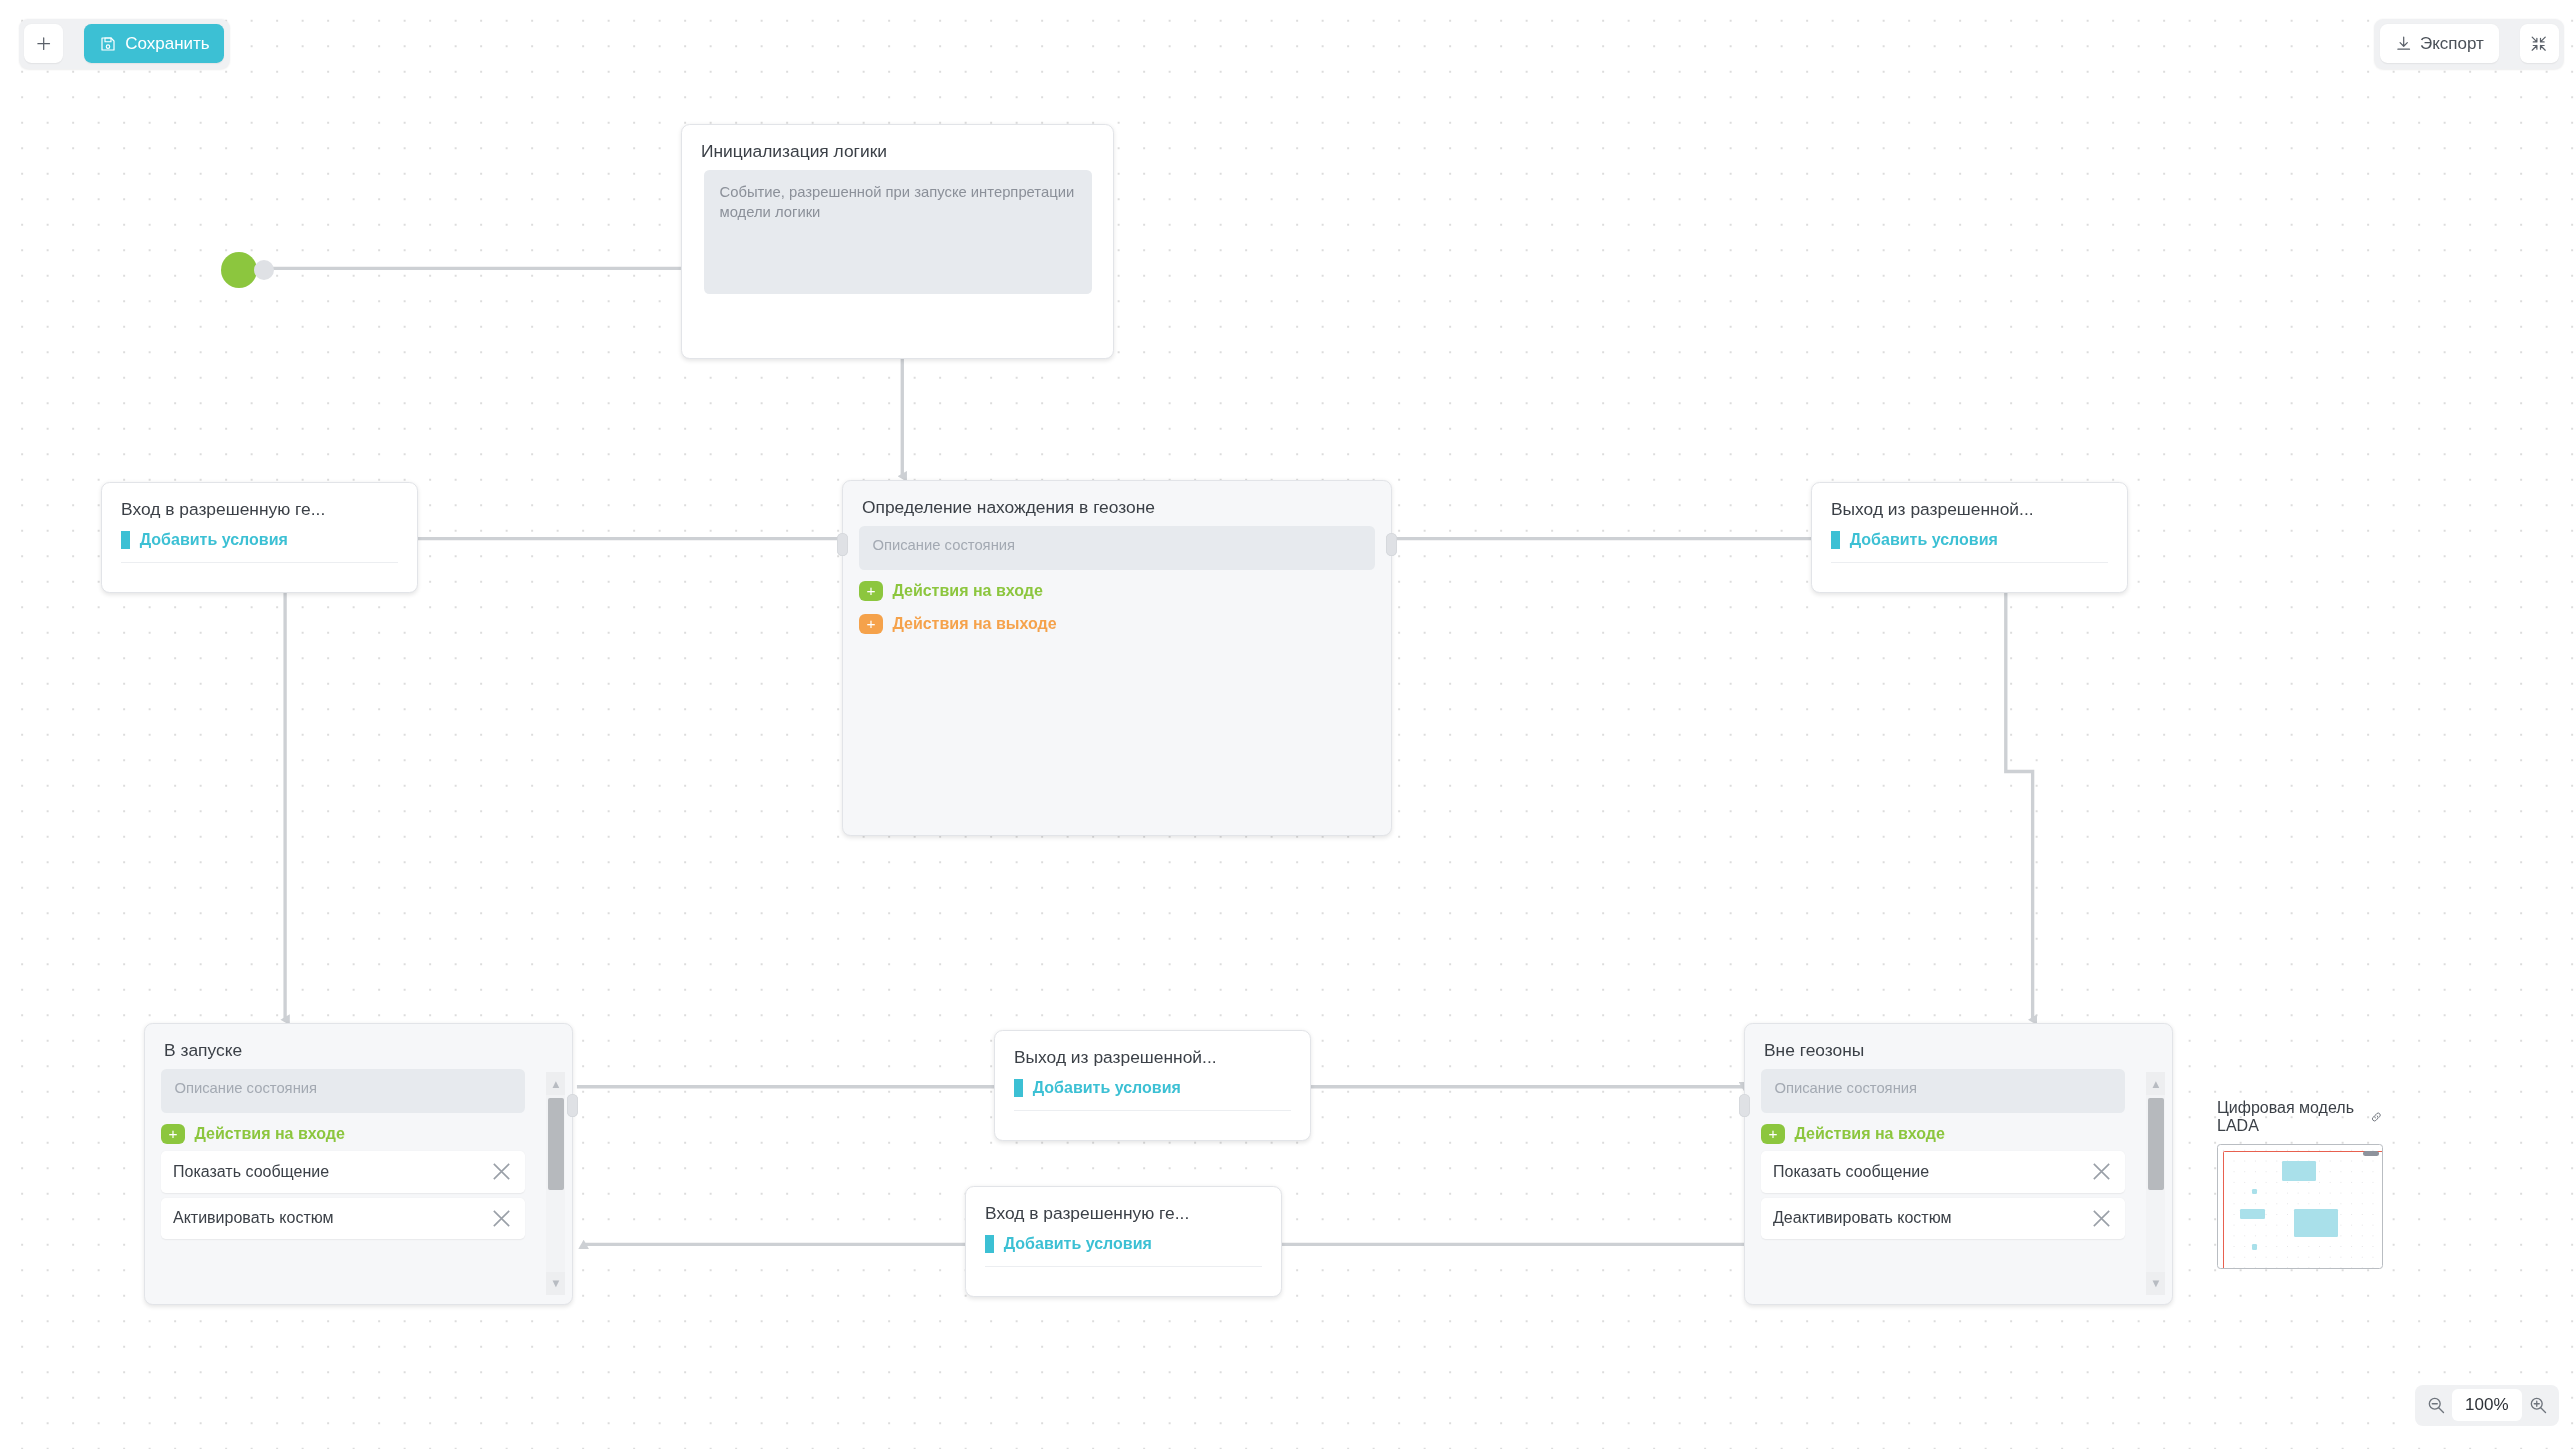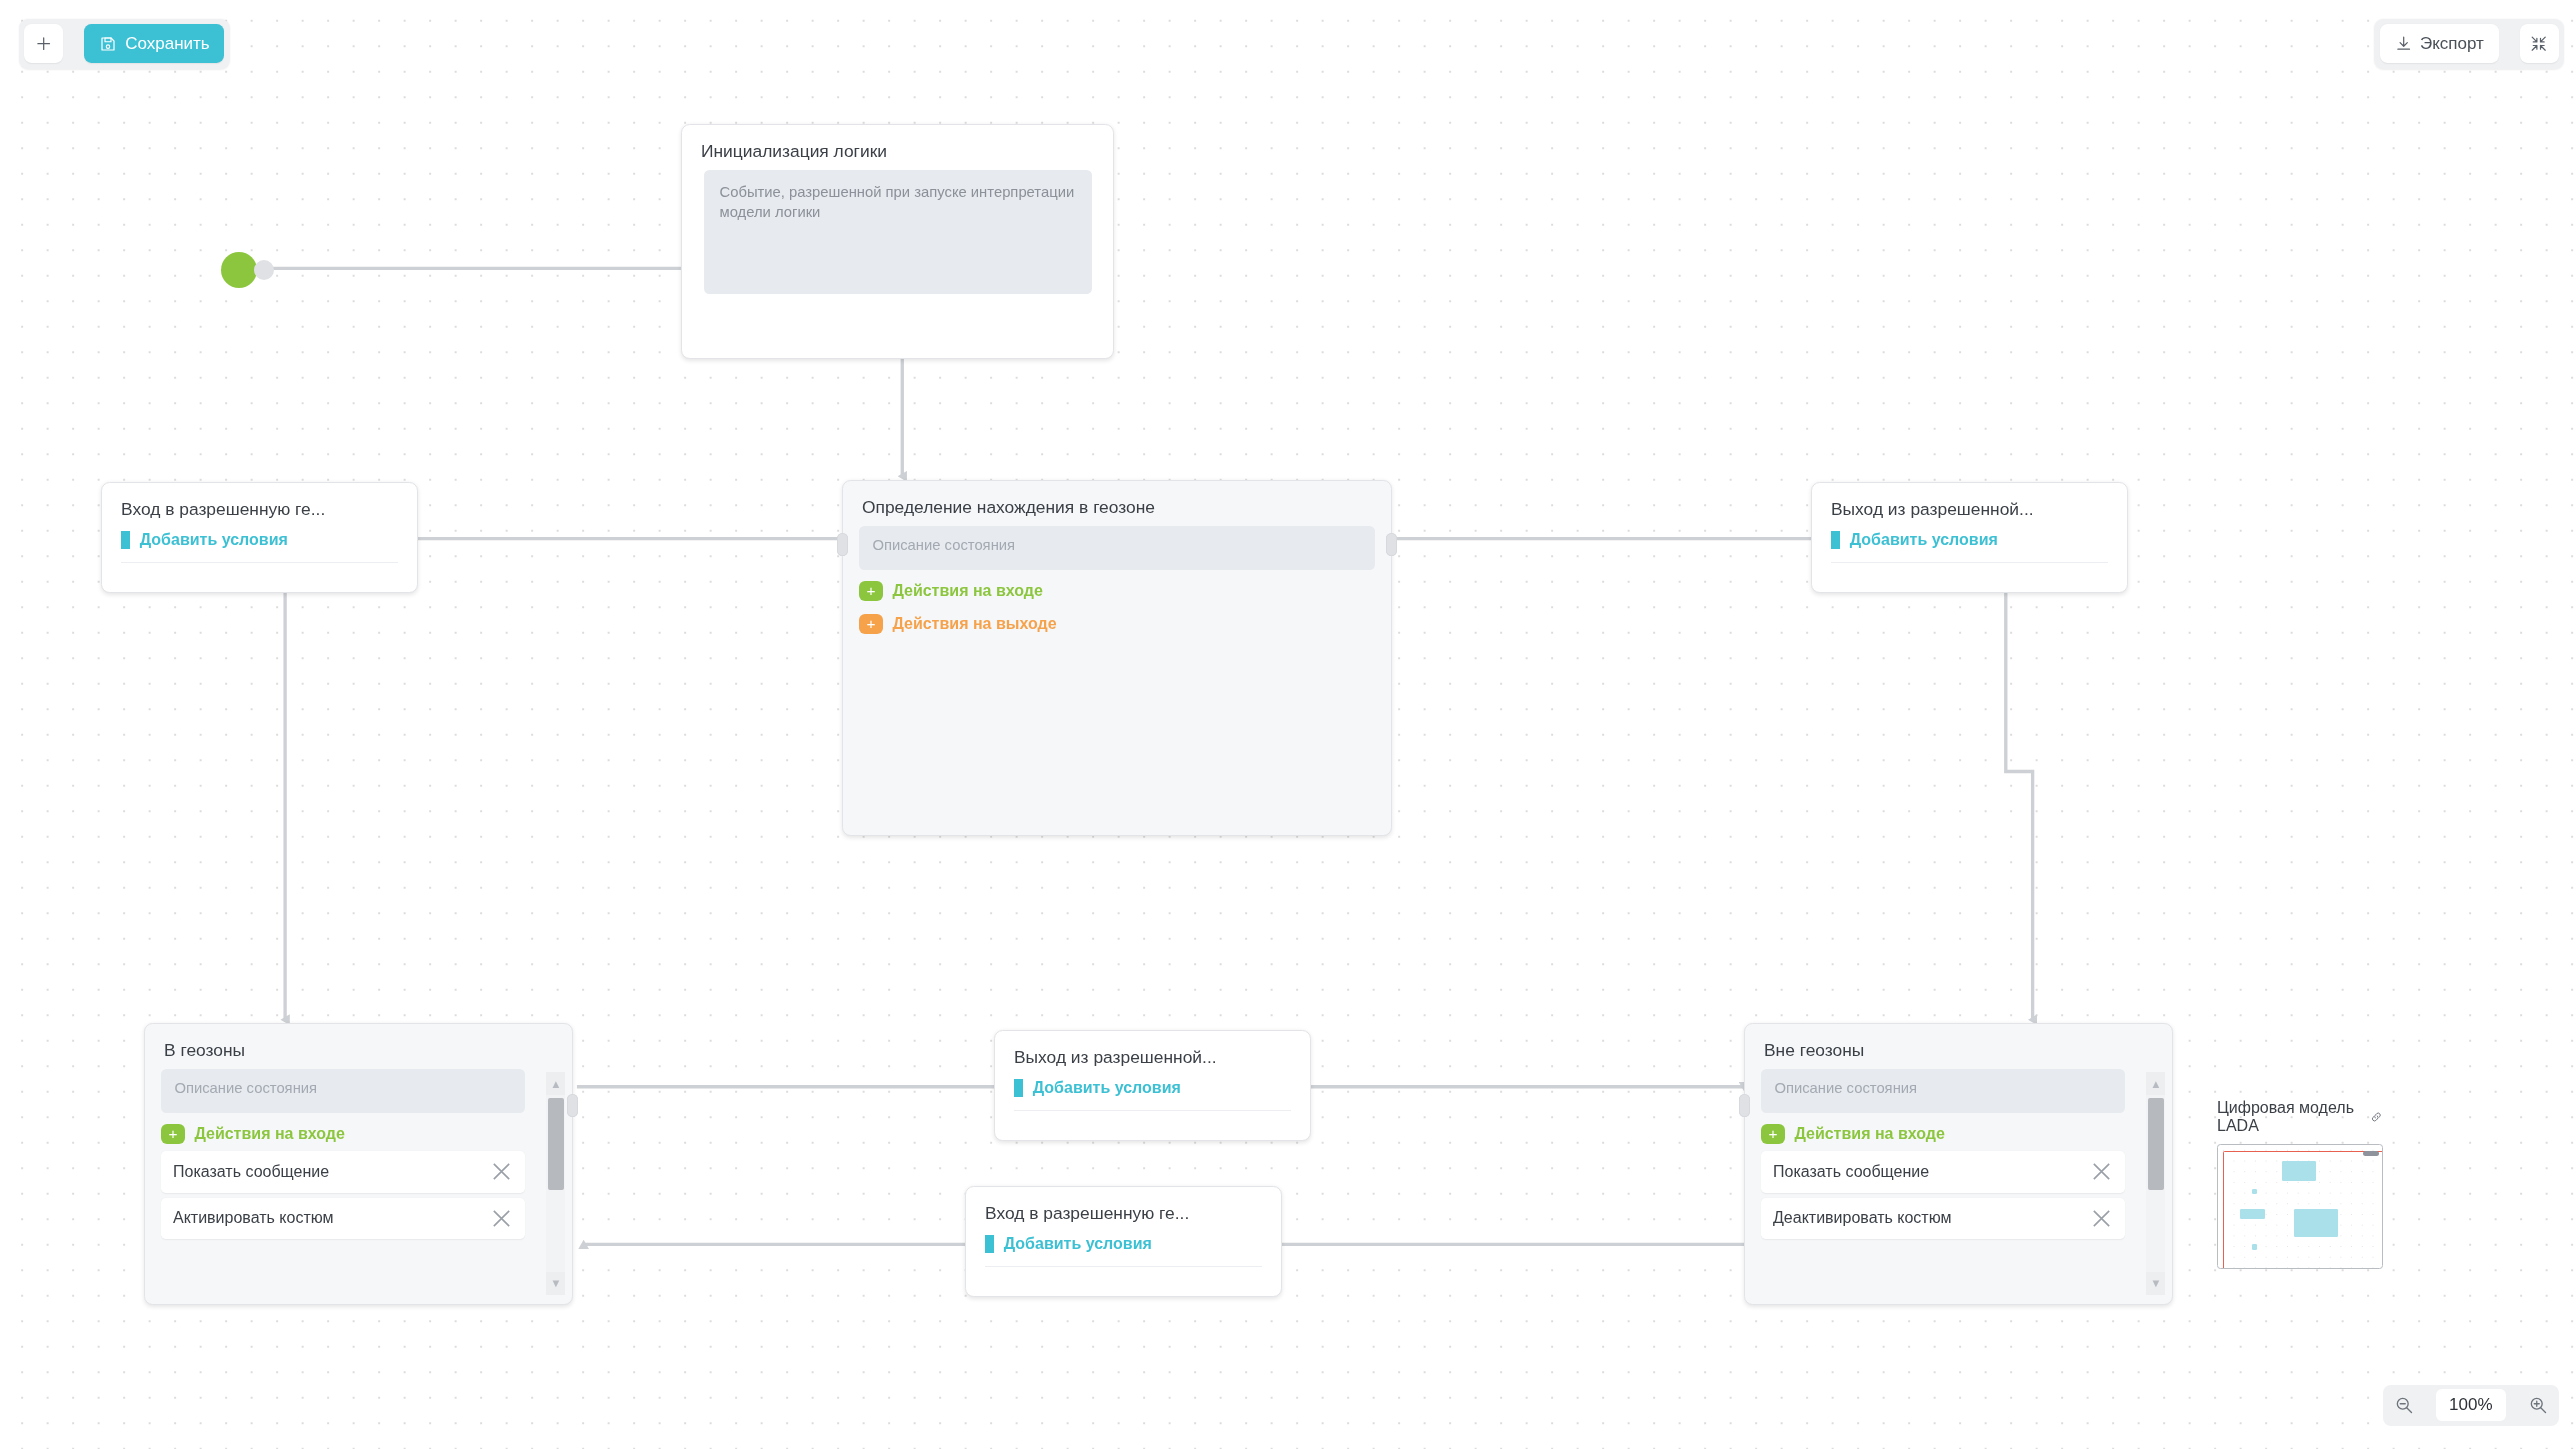--- a/index.html
+++ b/index.html
@@ -159,21 +159,21 @@
     position: absolute; border: 1.3px solid #e8604f; border-radius: 1.3px;
   }
   #minimap .mm-node { position: absolute; background: #a9e0ea; border-radius: 1.3px; }
   #minimap .mm-scroll {
     position: absolute; background: #8e939c; border-radius: 2.7px;
   }
 
   
   #zoom-control {
     position: absolute; right: 17.4px; bottom: 23px;
-    display: flex; align-items: center; gap: 16px;
+    display: flex; align-items: center; gap: 0;
     background: #f0f1f3; border-radius: 8px; padding: 4.7px;
   }
   #zoom-control .zbtn {
     width: 32px; height: 32px; border: none; background: transparent;
     cursor: pointer; display: flex; align-items: center; justify-content: center;
     color: #6e747c;
   }
   #zoom-level {
     background: #ffffff; border-radius: 6px;
     padding: 6px 13.4px; font-size: 17px; color: #2e3238;
@@ -231,21 +231,21 @@
       </div>
       <div class="act-row act-exit">
         <span class="plus">+</span>
         <span>Действия на выходе</span>
       </div>
       <div class="handle h-side" style="left:-6px; top:52px;"></div>
       <div class="handle h-side" style="right:-6px; top:52px;"></div>
     </div>
 
     <div class="node state-node" id="node-in-zone" style="left:144px; top:1023px; width:429px; height:282px; background:#f6f7f9;">
-      <div class="node-title">В геозоны</div>
+      <div class="node-title">В запуске</div>
       <div class="desc" style="margin-right:47px;">Описание состояния</div>
       <div class="act-row act-enter">
         <span class="plus">+</span>
         <span>Действия на входе</span>
       </div>
       <div class="action-item" style="margin-right:47px;">
         <span>Показать сообщение</span>
         <svg class="x" viewBox="0 0 24 24">
           <path d="M4 4 L20 20 M20 4 L4 20" stroke="#9aa0a8" stroke-width="1.7" fill="none"></path>
         </svg>

